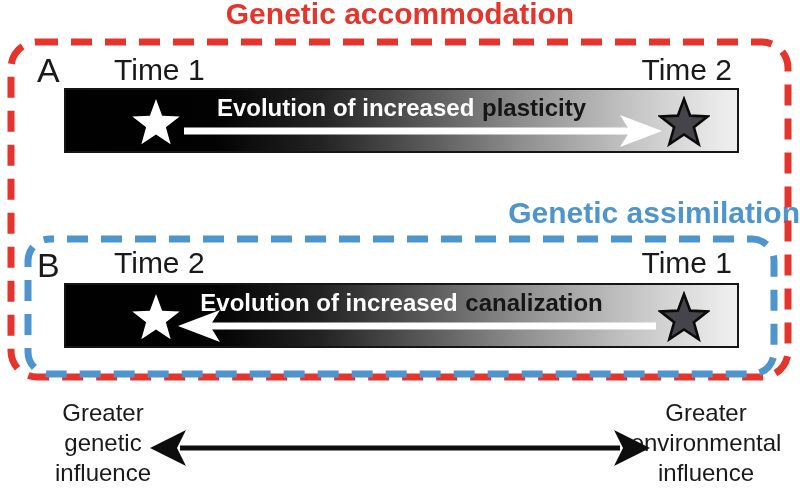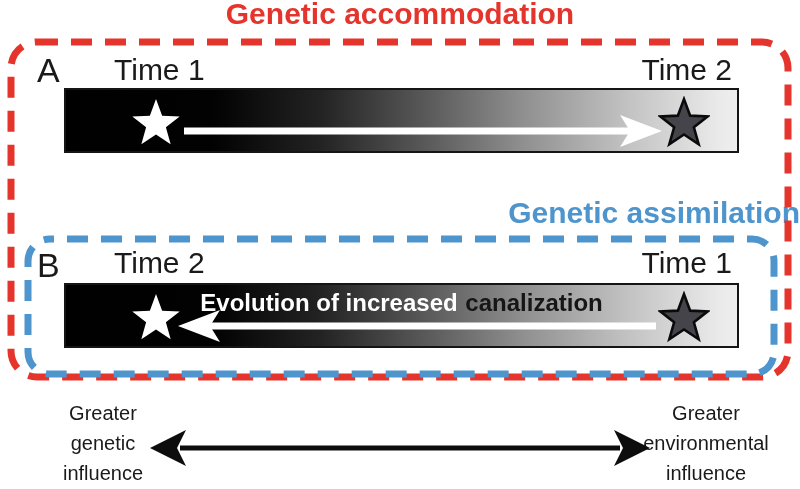--- a/index.html
+++ b/index.html
@@ -23,21 +23,21 @@
   .bar-caption {
     position:absolute; left:0; top:4px; width:100%; text-align:center;
     font-weight:bold; font-size:24px; line-height:28px; white-space:nowrap;
   }
   .bar-word-light { color:#ffffff; }
   .bar-word-dark  { color:#161616; margin-left:0.32em; }
   .star-svg { width:52px; height:52px; top:6px; }
   .bar-arrow-svg { top:24px; width:478px; height:34px; }
   .flip-x { transform:scaleX(-1); }
   .axis-label {
-    top:398px; text-align:center; font-size:20px; line-height:30px;
+    top:398px; text-align:center; font-size:24px; line-height:30px;
   }
   .axis-arrow-svg { left:150px; top:426px; width:500px; height:44px; }
 </style>
 </head>
 <body>
 
 <div class="figure">
 
   <div class="abs section-title" style="top: -3px; color: rgb(229, 52, 44);" id="title-accommodation">Genetic accommodation</div>
   <div class="abs section-title" style="top: 196px; color: rgb(78, 149, 205); text-align: right;" id="title-assimilation">Genetic assimilation</div>
@@ -45,20 +45,23 @@
   <svg class="abs boxes-svg" viewBox="0 0 800 489">
     <rect id="red-box" x="11" y="42" width="777" height="335" rx="26" fill="none" stroke="#E5342C" stroke-width="7" stroke-dasharray="21 13"></rect>
     <rect id="blue-box" x="28" y="239" width="746" height="135" rx="22" fill="none" stroke="#4E95CD" stroke-width="7" stroke-dasharray="21 13" stroke-dashoffset="17"></rect>
   </svg>
 
   <div class="abs panel-letter" style="left:37px; top:53px;">A</div>
   <div class="abs time-label" style="left:114px; top:57px;">Time 1</div>
   <div class="abs time-label" style="left:600px; top:57px; width:132px; text-align:right;">Time 2</div>
 
   <div class="abs grad-bar" style="top:88px;">
+    <div class="bar-caption">
+      <span class="bar-word-light">Evolution of increased</span><span class="bar-word-dark">plasticity</span>
+    </div>
     <svg class="abs star-svg" style="left:64px;" viewBox="0 0 50 50">
       <polygon points="25,3 30.9,18.9 47.8,19.6 34.5,30.1 39.1,46.4 25,37 10.9,46.4 15.5,30.1 2.2,19.6 19.1,18.9" fill="#FFFFFF"></polygon>
     </svg>
     <svg class="abs star-svg dark-star" style="left:592px;" viewBox="0 0 50 50">
       <polygon points="25,3 30.9,18.9 47.8,19.6 34.5,30.1 39.1,46.4 25,37 10.9,46.4 15.5,30.1 2.2,19.6 19.1,18.9" fill="#44444A" stroke="#0a0a0a" stroke-width="2.5"></polygon>
     </svg>
     <svg class="abs bar-arrow-svg" style="left:118px;" viewBox="0 0 478 34">
       <rect x="0" y="13.5" width="448" height="7" fill="#FFFFFF"></rect>
       <polygon points="478,17 436,1 446,17 436,33" fill="#FFFFFF"></polygon>
     </svg>

